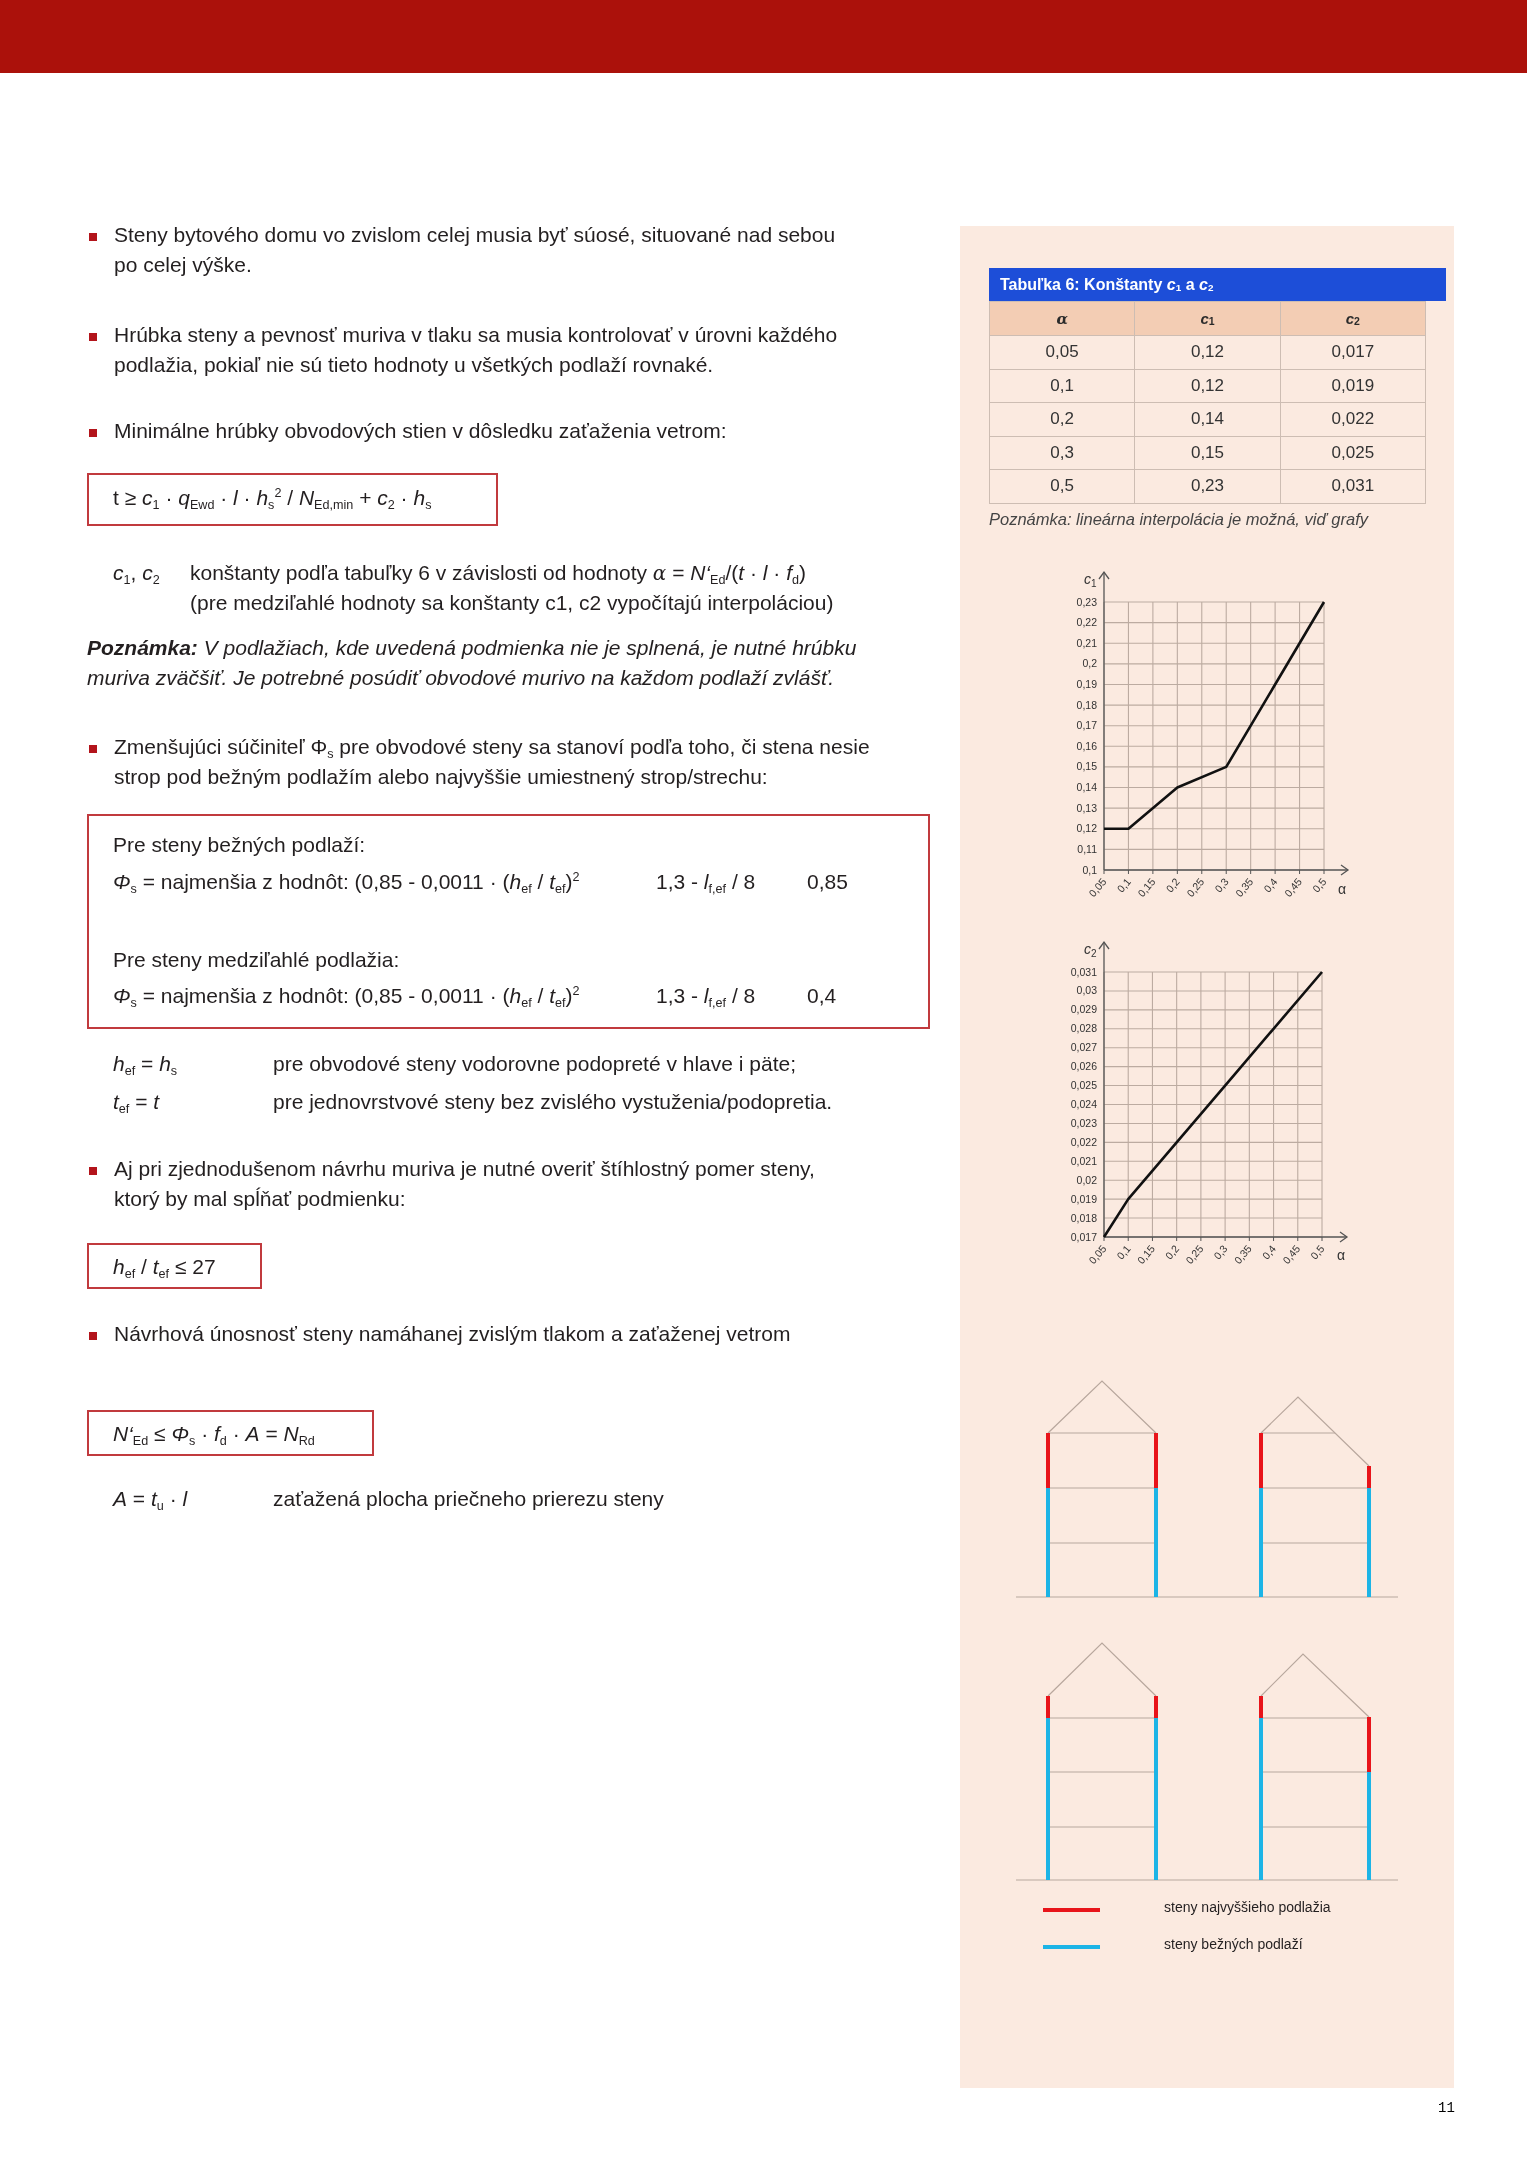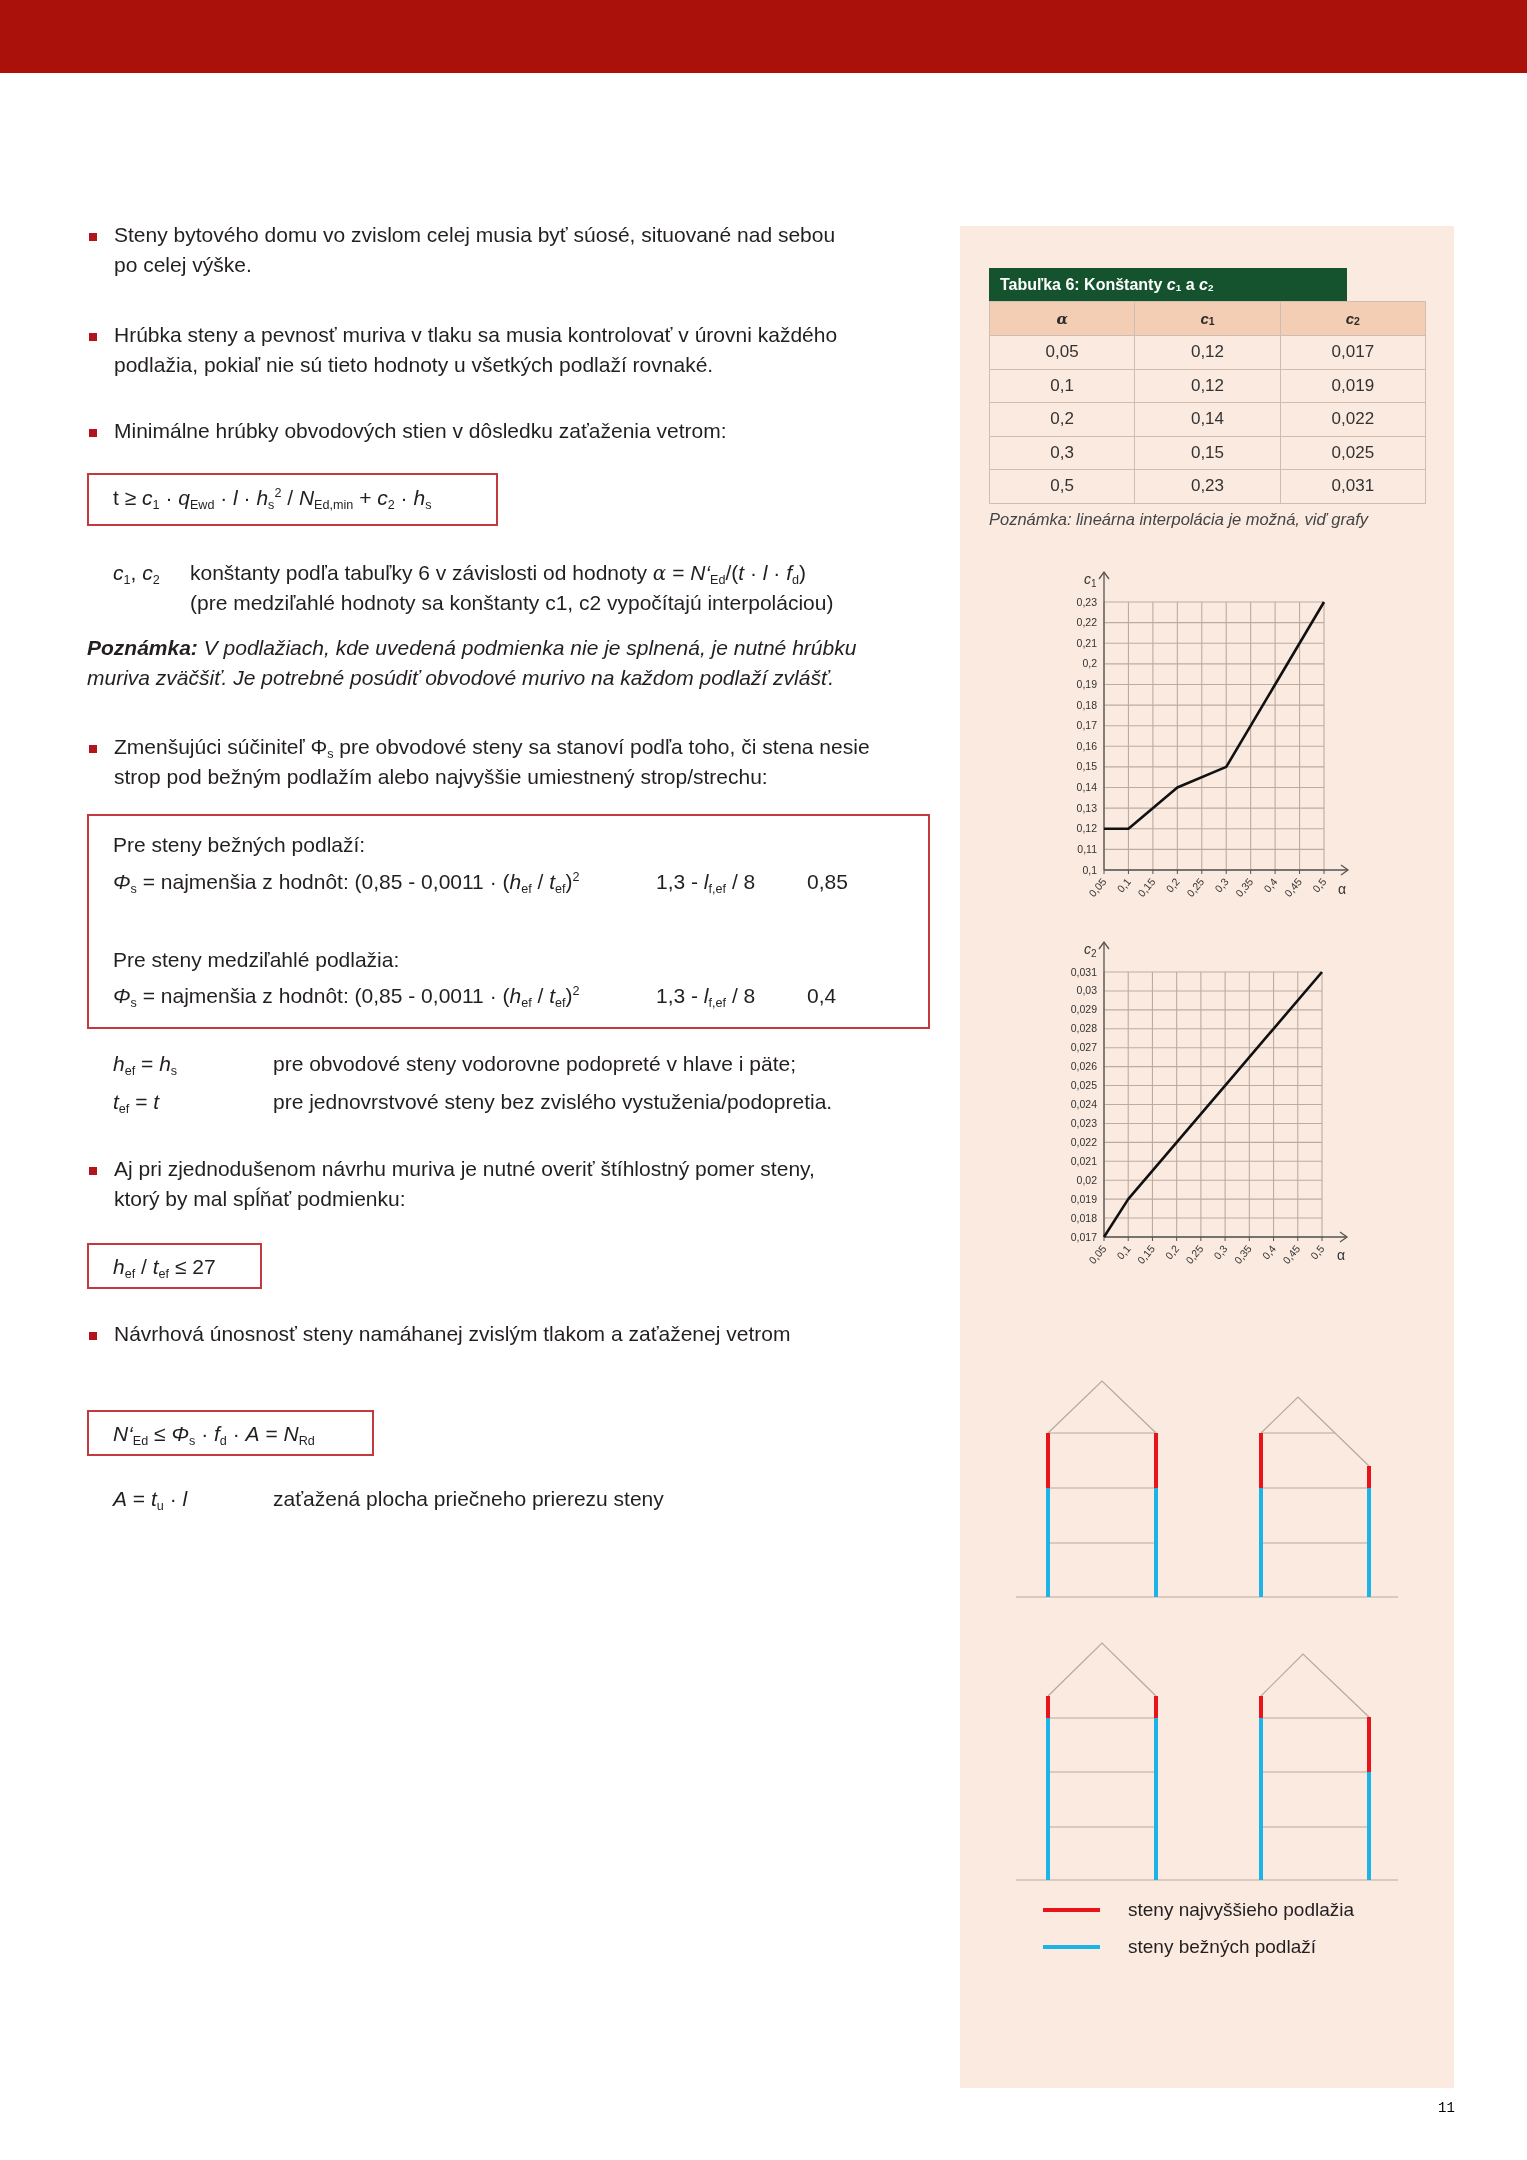--- a/index.html
+++ b/index.html
@@ -9,32 +9,32 @@
   .blk{position:absolute;font-size:21px;line-height:30px;white-space:nowrap;color:#231f20;}
   .bsq{position:absolute;left:89px;width:8px;height:8px;background:#b3141b;}
   .line{display:block;height:30px;}
   .fbox{position:absolute;border:2px solid #c13a3e;box-sizing:border-box;}
   .r-i{font-style:italic;}
   .r-a{font-family:"DejaVu Serif","Liberation Serif",serif;font-style:italic;font-size:0.95em;}
   sub,.r-sub{font-size:0.6em;vertical-align:-0.28em;line-height:0;}
   sup,.r-sup{font-size:0.6em;vertical-align:0.62em;line-height:0;}
   .note{font-style:italic;}
   .panel{position:absolute;left:960px;top:226px;width:494px;height:1862px;background:#fbeae0;}
-  .tbl-title{position:absolute;left:989px;top:268px;width:358px;height:33px;background:#14532d;color:#fff;
+  .tbl-title{position:absolute;left:989px;top:268px;width:457px;height:33px;background:#1d4ed8;color:#fff;
              font-size:16px;font-weight:bold;line-height:33px;box-sizing:border-box;padding-left:11px;white-space:nowrap;}
   .tbl-title sub{font-size:0.62em;vertical-align:-0.1em;}
   table.c-table{position:absolute;left:989px;top:301px;width:437px;border-collapse:collapse;table-layout:fixed;}
   table.c-table th{height:33px;background:#f3cdb4;font-size:15px;font-weight:bold;font-style:italic;color:#2a2a2a;
                    border:1px solid #cdbdb3;padding:0;text-align:center;}
   table.c-table th sub{font-style:normal;font-size:0.7em;vertical-align:-0.1em;}
   table.c-table td{height:32.5px;font-size:17px;color:#333;text-align:center;border:1px solid #cdbdb3;padding:0;}
   .tbl-note{position:absolute;left:989px;top:510px;font-size:16.5px;font-style:italic;color:#444;white-space:nowrap;}
   svg text.tick{font-family:"Liberation Sans",sans-serif;font-size:10.5px;fill:#333;}
   svg text.axlab{font-family:"Liberation Sans",sans-serif;font-size:14px;fill:#333;}
-  .legend-text{position:absolute;left:1128px;font-size:19px;color:#231f20;white-space:nowrap;}
+  .legend-text{position:absolute;left:1164px;font-size:14px;color:#231f20;white-space:nowrap;}
   .page-num{position:absolute;left:1438px;top:2100px;font-size:14px;color:#000000;font-family:Liberation Mono, monospace;}
 </style>
 </head>
 <body>
 
 <div class="topbar"></div>
 
 <div class="bsq" style="top:233px"></div>
 <div class="blk" style="left:114px;top:220px">
   <span class="line">Steny bytového domu vo zvislom celej musia byť súosé, situované nad sebou</span>

